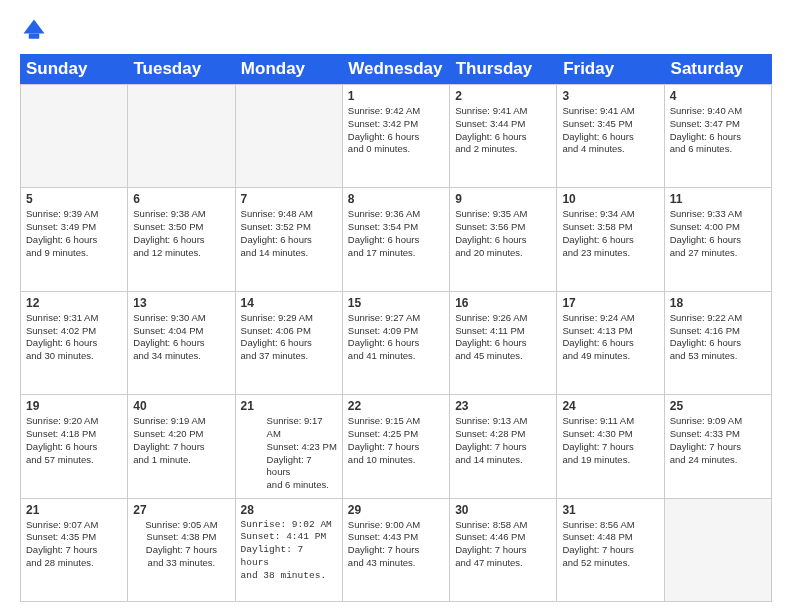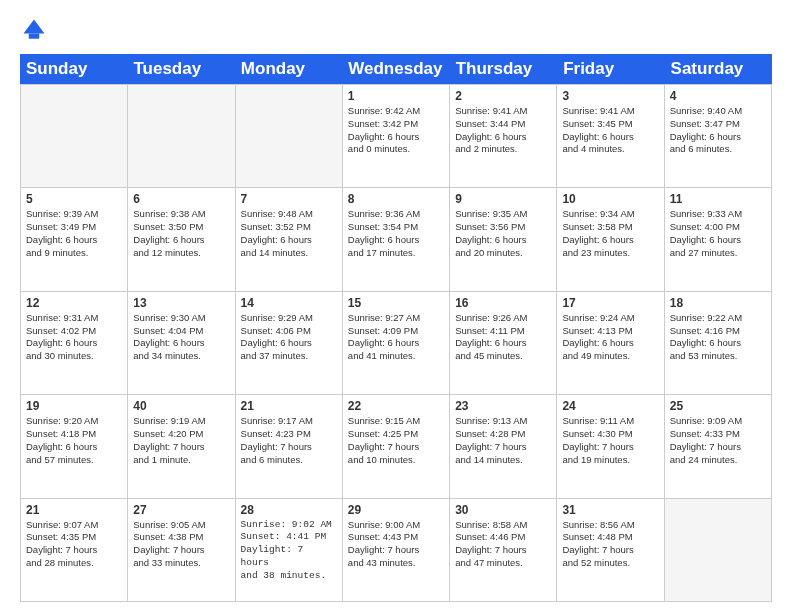--- a/index.html
+++ b/index.html
@@ -285,21 +285,21 @@
           </div>
           <div class="cal-cell">
             <span class="day-num">40</span>
             <div class="info" style="white-space: pre-line;">Sunrise: 9:19 AM
 Sunset: 4:20 PM
 Daylight: 7 hours
 and 1 minute.</div>
           </div>
           <div class="cal-cell">
             <span class="day-num">21</span>
-            <div class="info" style="white-space: pre-line;">Sunrise: 9:17 AM
+            <div class="info" style="white-space: pre-line; margin-left: 26px;">Sunrise: 9:17 AM
 Sunset: 4:23 PM
 Daylight: 7 hours
 and 6 minutes.</div>
           </div>
           <div class="cal-cell">
             <span class="day-num">22</span>
             <div class="info" style="white-space: pre-line;">Sunrise: 9:15 AM
 Sunset: 4:25 PM
 Daylight: 7 hours
 and 10 minutes.</div>
@@ -329,21 +329,21 @@
         <div class="cal-row">
           <div class="cal-cell">
             <span class="day-num">21</span>
             <div class="info" style="white-space: pre-line;">Sunrise: 9:07 AM
 Sunset: 4:35 PM
 Daylight: 7 hours
 and 28 minutes.</div>
           </div>
           <div class="cal-cell">
             <span class="day-num">27</span>
-            <div class="info" style="white-space: pre-line;">Sunrise: 9:05 AM
+            <div class="info" style="white-space: pre-line; text-align: center;">Sunrise: 9:05 AM
 Sunset: 4:38 PM
 Daylight: 7 hours
 and 33 minutes.</div>
           </div>
           <div class="cal-cell">
             <span class="day-num">28</span>
             <div class="info" style="white-space: pre-line; font-family: Liberation Mono, monospace;">Sunrise: 9:02 AM
 Sunset: 4:41 PM
 Daylight: 7 hours
 and 38 minutes.</div>

